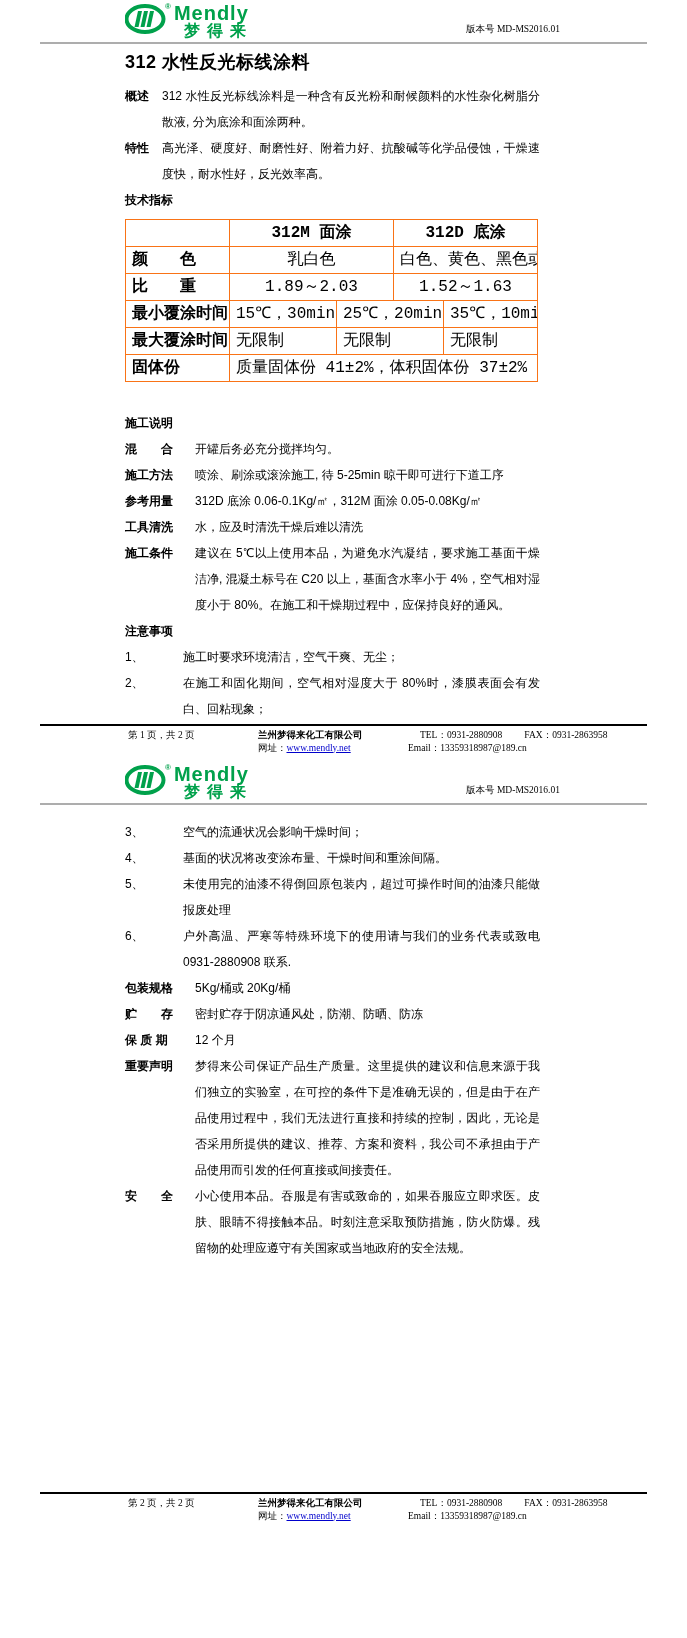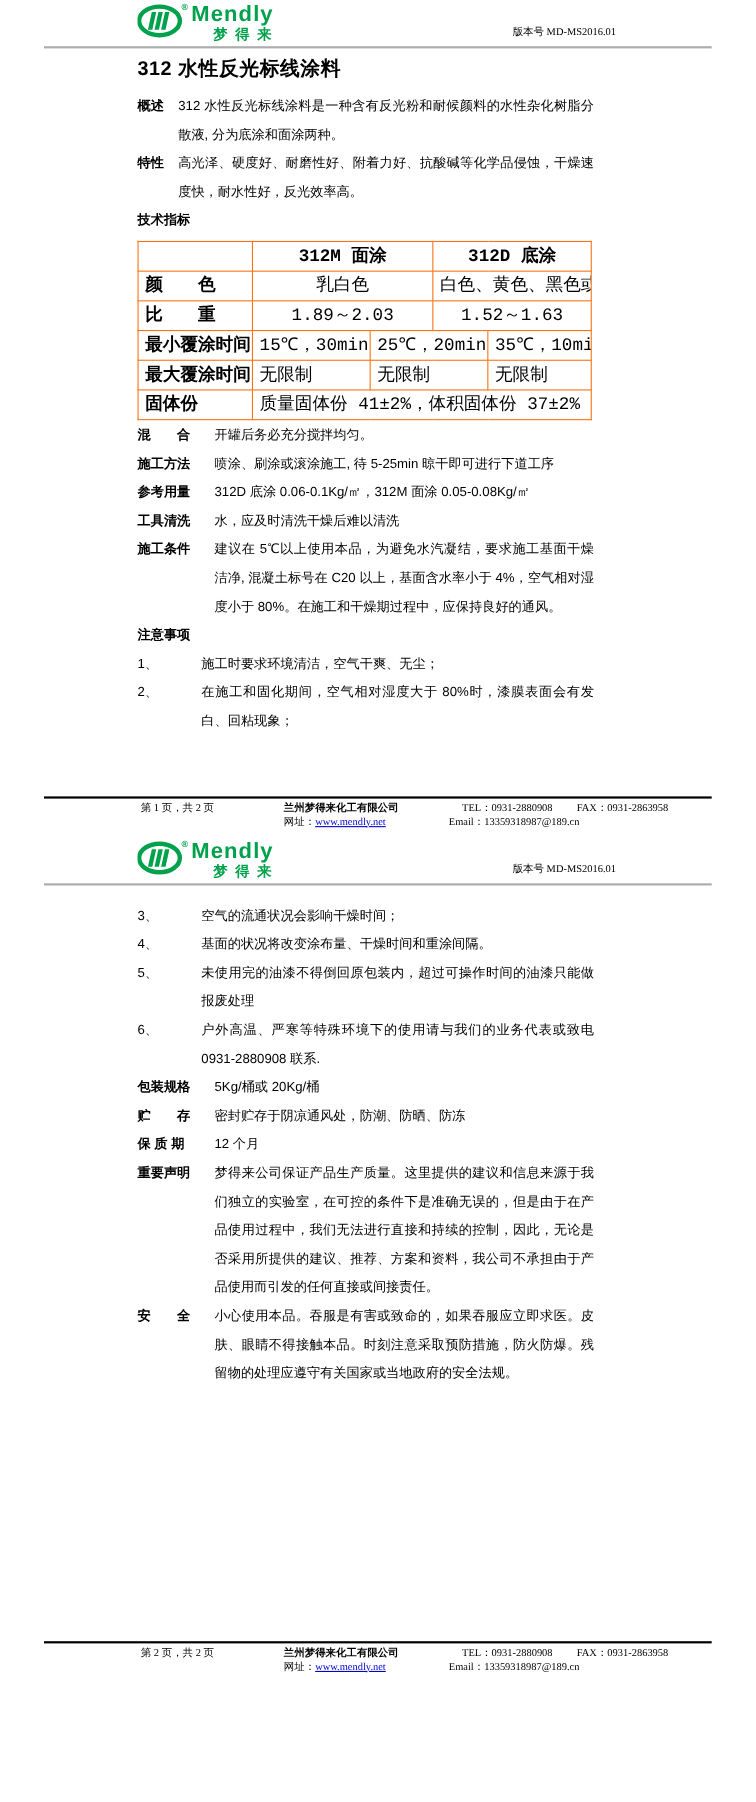--- a/index.html
+++ b/index.html
@@ -10,21 +10,21 @@
   .page2 { height:880px; padding-bottom:116px; }
 
   
   .page-header { display:flex; justify-content:space-between; align-items:flex-end;
                  margin:0 127px 4px 125px; padding-top:3px; }
   .logo { display:flex; align-items:flex-start; position:relative; }
   .logo-mark { flex:0 0 auto; }
   .logo-reg { color:#00A14B; font-size:8px; font-weight:bold; position:relative; top:-1px; left:-2px; }
   .logo-text { display:flex; flex-direction:column; margin-left:1px; }
   .logo-en { color:#00A14B; font-weight:bold; font-size:20px; line-height:20px; letter-spacing:1px; }
-  .logo-cn { color:#00A14B; font-weight:bold; font-size:13px; line-height:15px; letter-spacing:7px; margin-left:20px; }
+  .logo-cn { color:#00A14B; font-weight:bold; font-size:16px; line-height:15px; letter-spacing:7px; margin-left:10px; }
   .version { font-family:"Liberation Serif", serif; font-size:9.5px; color:#000; padding-bottom:2px; }
   .rule { border-top:2px solid #adadad; margin:0 40px; }
 
   
   .content { margin:0 147px 0 125px; font-size:12px; line-height:26px; }
   .doc-title { font-size:18px; font-weight:bold; line-height:26px; margin-top:5px; letter-spacing:0.5px; }
   .sec-title { font-weight:bold; }
   .kv { display:flex; align-items:flex-start; }
   .kv-label { flex:0 0 37px; font-weight:bold; white-space:nowrap; }
   .kv-text  { flex:1; text-align:justify; }
@@ -131,20 +131,21 @@
           <td colspan="2">无限制</td>
           <td>无限制</td>
         </tr>
         <tr>
           <td class="lbl">固体份</td>
           <td class="c" colspan="4">质量固体份 41±2%，体积固体份 37±2%（混合后）</td>
         </tr>
       </tbody>
         </table>
 
+      <div class="sec-title mt28">施工说明</div>
 
       <div class="kv kv2">
         <span class="kv-label">混　　合</span>
         <span class="kv-text">开罐后务必充分搅拌均匀。</span>
       </div>
       <div class="kv kv2">
         <span class="kv-label">施工方法</span>
         <span class="kv-text">喷涂、刷涂或滚涂施工, 待 5-25min 晾干即可进行下道工序</span>
       </div>
       <div class="kv kv2">

